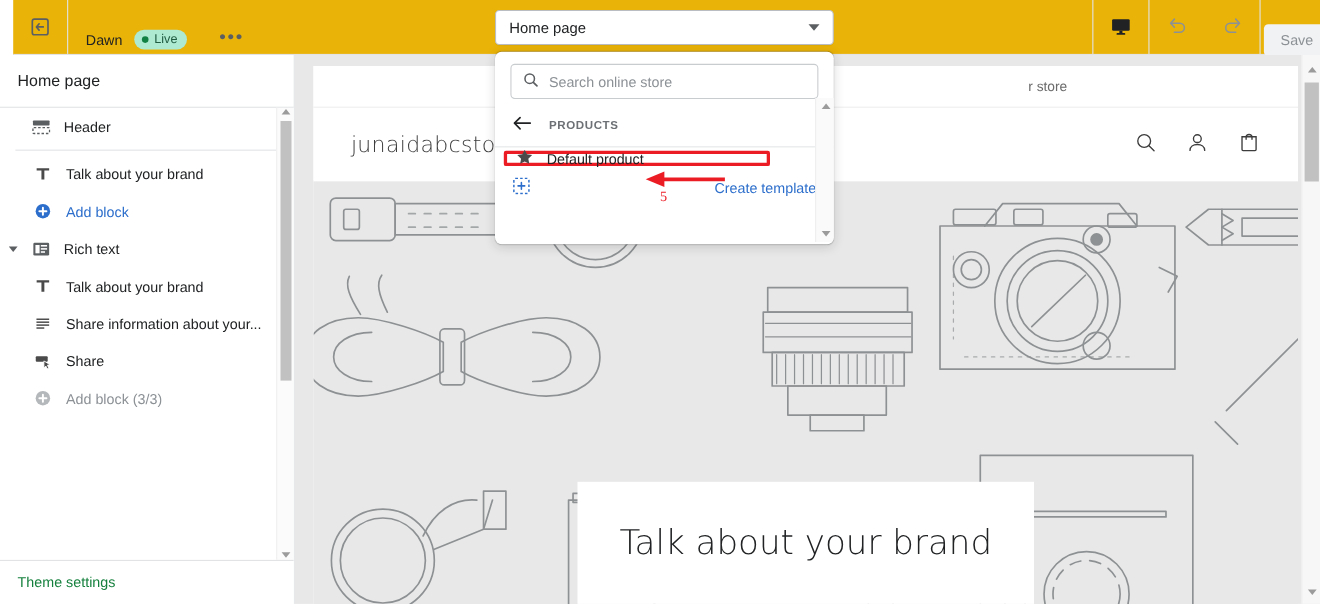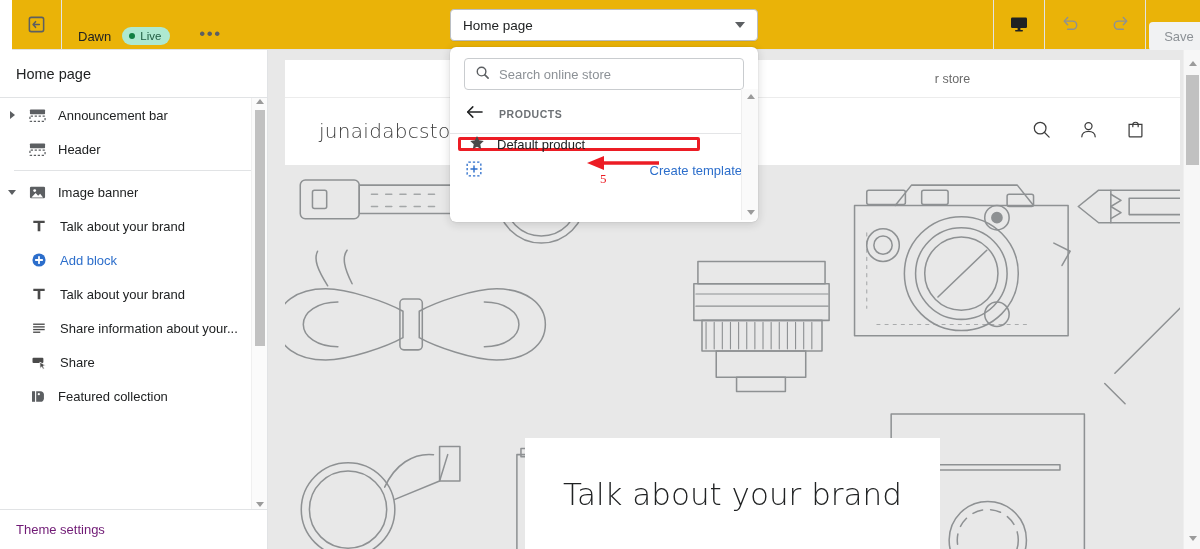--- a/index.html
+++ b/index.html
@@ -133,21 +133,21 @@
   .sb-row.child { padding-left:26px; }
   .sb-row.child .sb-lbl { font-weight:normal; }
   .sb-row.addblock .sb-lbl { color:#2c6ecb; }
   .sb-row.addblock.disabled .sb-lbl { color:#8c9196; }
   .sb-divider { height:1px; background:#e1e3e5; margin:4px 14px 4px 14px; }
   .sb-footer {
     position:absolute; bottom:0; left:0; right:0; height:40px;
     border-top:1px solid #e1e3e5; display:flex; align-items:center; padding-left:16px;
     background:#fff;
   }
-  .sb-footer span { font-size:13px; color:#701a75; cursor:pointer; }
+  .sb-footer span { font-size:13px; color:#15803d; cursor:pointer; }
 
   
   .sb-scrollbar {
     position:absolute; right:0; top:48px; width:16px; bottom:40px; background:#fbfbfb; border-left:1px solid #f0f0f0;
   }
   .sb-scrollbar .thumb {
     position:absolute; left:3px; width:10px; top:12px; height:236px; background:#c1c1c1; border-radius:0;
   }
   .sb-scrollbar .arrow { position:absolute; left:0; width:16px; height:13px; display:flex; align-items:center; justify-content:center; }
   .sb-scrollbar .arrow.up { top:-3px; }
@@ -309,80 +309,70 @@
       <path d="M2 10 L19 3 L19 17 Z" fill="#ec1c24"></path>
     </svg>
     <div class="annot-num">5</div>
   </div>
 
   <div class="sidebar">
     <div class="sb-title">Home page</div>
 
     <div class="sb-list">
 
+
       <div class="sb-row">
-        <span class="sb-tw">
-            <span class="tri-r"></span>
-          </span>
+        <span class="sb-tw"></span>
         <span class="sb-icon">
           <svg width="17" height="17" viewBox="0 0 18 18">
             <rect x="1" y="2.6" width="16" height="5" rx="0.8" fill="#5c5f62"></rect>
             <rect x="1" y="9.6" width="16" height="5.6" rx="0.8" fill="none" stroke="#5c5f62" stroke-width="1.3" stroke-dasharray="2.4 1.8"></rect>
           </svg>
         </span>
-        <span class="sb-lbl">Announcement bar</span>
-      </div>
-
-      <div class="sb-row">
-        <span class="sb-tw"></span>
-        <span class="sb-icon">
-          <svg width="17" height="17" viewBox="0 0 18 18">
-            <rect x="1" y="2.6" width="16" height="5" rx="0.8" fill="#5c5f62"></rect>
-            <rect x="1" y="9.6" width="16" height="5.6" rx="0.8" fill="none" stroke="#5c5f62" stroke-width="1.3" stroke-dasharray="2.4 1.8"></rect>
-          </svg>
-        </span>
         <span class="sb-lbl">Header</span>
       </div>
 
       <div class="sb-divider"></div>
+
+
+      <div class="sb-row child">
+        <span class="sb-icon">
+          <svg width="16" height="16" viewBox="0 0 18 18">
+            <path d="M2.6 3.2h12.8v2.3h-4.9v9.3H7.5V5.5H2.6V3.2z" fill="#4a4a4a"></path>
+          </svg>
+        </span>
+        <span class="sb-lbl">Talk about your brand</span>
+      </div>
+
+
+      <div class="sb-row child addblock">
+        <span class="sb-icon">
+          <svg width="16" height="16" viewBox="0 0 18 18">
+            <circle cx="9" cy="9" r="7.4" fill="#2c6ecb"></circle>
+            <path d="M9 5.4v7.2M5.4 9h7.2" stroke="#fff" stroke-width="2" stroke-linecap="round"></path>
+          </svg>
+        </span>
+        <span class="sb-lbl">Add block</span>
+      </div>
 
       <div class="sb-row">
         <span class="sb-tw">
             <span class="tri-d"></span>
           </span>
         <span class="sb-icon">
           <svg width="17" height="17" viewBox="0 0 18 18">
-            <rect x="1" y="2.8" width="16" height="12.4" rx="1.4" fill="#5c5f62"></rect>
-            <circle cx="6" cy="7" r="1.5" fill="#fff"></circle>
-            <path d="M2.6 14.2 7 9.4l2.7 3 2.1-2 3.1 3.8z" fill="#fff"></path>
-          </svg>
-        </span>
-        <span class="sb-lbl">Image banner</span>
-      </div>
-
-      <div class="sb-row child">
-        <span class="sb-icon">
-          <svg width="16" height="16" viewBox="0 0 18 18">
-            <path d="M2.6 3.2h12.8v2.3h-4.9v9.3H7.5V5.5H2.6V3.2z" fill="#4a4a4a"></path>
-          </svg>
-        </span>
-        <span class="sb-lbl">Talk about your brand</span>
-      </div>
-
-
-      <div class="sb-row child addblock">
-        <span class="sb-icon">
-          <svg width="16" height="16" viewBox="0 0 18 18">
-            <circle cx="9" cy="9" r="7.4" fill="#2c6ecb"></circle>
-            <path d="M9 5.4v7.2M5.4 9h7.2" stroke="#fff" stroke-width="2" stroke-linecap="round"></path>
-          </svg>
-        </span>
-        <span class="sb-lbl">Add block</span>
-      </div>
-
+            <rect x="1.4" y="2.8" width="15.2" height="12.4" rx="1.3" fill="#5c5f62"></rect>
+            <rect x="3.4" y="5" width="4" height="8" fill="#fff"></rect>
+            <rect x="8.6" y="5" width="6" height="1.5" fill="#fff"></rect>
+            <rect x="8.6" y="8" width="6" height="1.5" fill="#fff"></rect>
+            <rect x="8.6" y="11" width="4" height="1.5" fill="#fff"></rect>
+          </svg>
+        </span>
+        <span class="sb-lbl">Rich text</span>
+      </div>
 
       <div class="sb-row child">
         <span class="sb-icon">
           <svg width="16" height="16" viewBox="0 0 18 18">
             <path d="M2.6 3.2h12.8v2.3h-4.9v9.3H7.5V5.5H2.6V3.2z" fill="#4a4a4a"></path>
           </svg>
         </span>
         <span class="sb-lbl">Talk about your brand</span>
       </div>
 
@@ -401,32 +391,30 @@
       <div class="sb-row child">
         <span class="sb-icon">
           <svg width="17" height="17" viewBox="0 0 18 18">
             <rect x="1.6" y="4" width="11.5" height="5.4" rx="1" fill="#4a4a4a"></rect>
             <path d="M9.4 8.6l6 3.6-2.6.5 1.3 2.6-1.5.8-1.3-2.6-1.8 1.9z" fill="#4a4a4a" stroke="#fff" stroke-width="0.8"></path>
           </svg>
         </span>
         <span class="sb-lbl">Share</span>
       </div>
 
-
-      <div class="sb-row">
-        <span class="sb-tw"></span>
-        <span class="sb-icon">
-          <svg width="17" height="17" viewBox="0 0 18 18">
-            <path d="M3.2 3.4h3.2v11.2H3.2z" fill="#5c5f62"></path>
-            <path d="M7.6 3.4h4.6c2 0 3.6 1.6 3.6 3.6v4c0 2-1.6 3.6-3.6 3.6H7.6z" fill="#5c5f62"></path>
-            <circle cx="10.4" cy="6.6" r="1.2" fill="#fff"></circle>
-          </svg>
-        </span>
-        <span class="sb-lbl">Featured collection</span>
-      </div>
+      <div class="sb-row child addblock disabled">
+        <span class="sb-icon">
+          <svg width="16" height="16" viewBox="0 0 18 18">
+            <circle cx="9" cy="9" r="7.4" fill="#b5b8bb"></circle>
+            <path d="M9 5.4v7.2M5.4 9h7.2" stroke="#fff" stroke-width="2" stroke-linecap="round"></path>
+          </svg>
+        </span>
+        <span class="sb-lbl">Add block (3/3)</span>
+      </div>
+
 
     </div>
 
     <div class="sb-scrollbar">
       <div class="arrow up">
           <span class="tri-up"></span>
         </div>
       <div class="thumb"></div>
       <div class="arrow down">
           <span class="tri-dn"></span>

